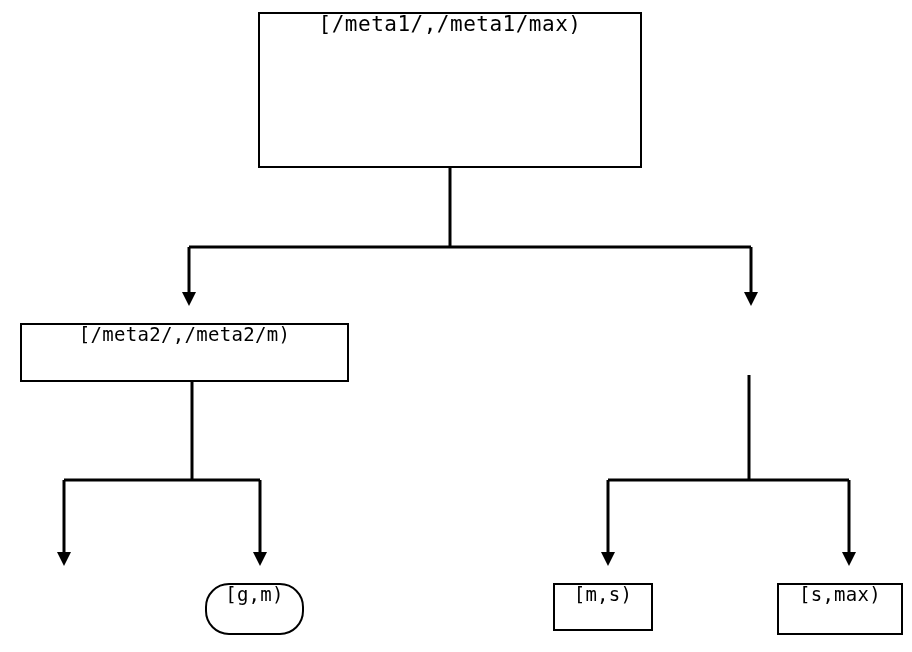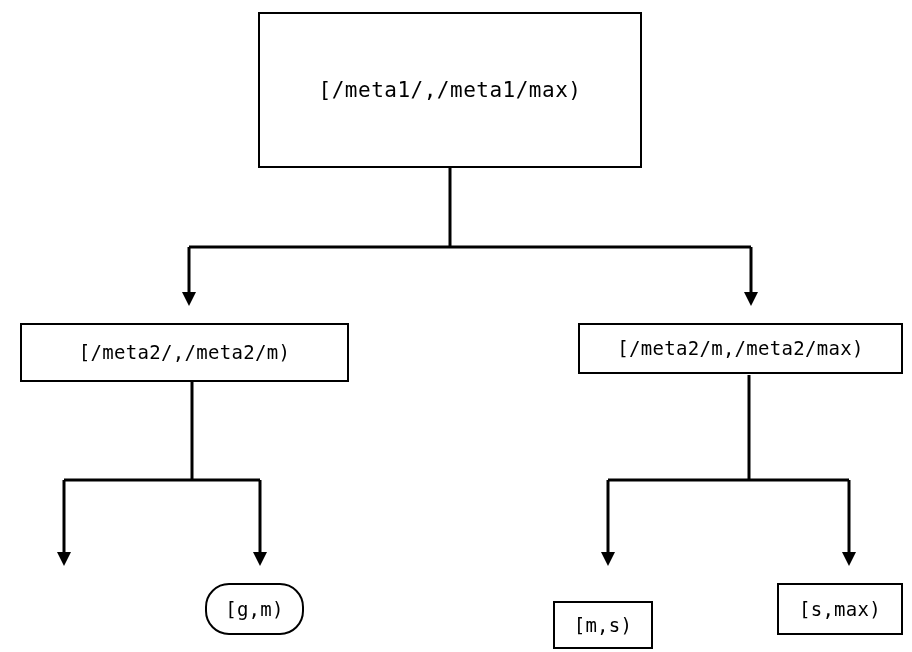--- a/index.html
+++ b/index.html
@@ -23,21 +23,20 @@
     top: 0;
     width: 912px;
     height: 652px;
   }
   .node-box {
     position: absolute;
     box-sizing: border-box;
     border: 2px solid #000000;
     background: #ffffff;
     display: flex;
-    align-items: center;
     justify-content: center;
     color: #000000;
     white-space: pre;
   }
   .node-label {
     display: block;
     line-height: 1;
     color: #000000;
     white-space: pre;
   }
@@ -73,21 +72,21 @@
   }
   #node-leaf-gm {
     left: 205px;
     top: 583px;
     width: 99px;
     height: 52px;
     border-radius: 24px;
   }
   #node-leaf-ms {
     left: 553px;
-    top: 601px;
+    top: 583px;
     width: 100px;
     height: 48px;
   }
   #node-leaf-smax {
     left: 777px;
     top: 583px;
     width: 126px;
     height: 52px;
   }
   #node-leaf-ag .node-label,
@@ -131,23 +130,20 @@
   </svg>
 
   <div class="node-box" id="node-root">
     <span class="node-label">[/meta1/,/meta1/max)</span>
   </div>
 
   <div class="node-box" id="node-meta2-low">
     <span class="node-label">[/meta2/,/meta2/m)</span>
   </div>
 
-  <div class="node-box" id="node-meta2-high">
-    <span class="node-label">[/meta2/m,/meta2/max)</span>
-  </div>
 
 
   <div class="node-box" id="node-leaf-gm">
     <span class="node-label">[g,m)</span>
   </div>
 
   <div class="node-box" id="node-leaf-ms">
     <span class="node-label">[m,s)</span>
   </div>
 

